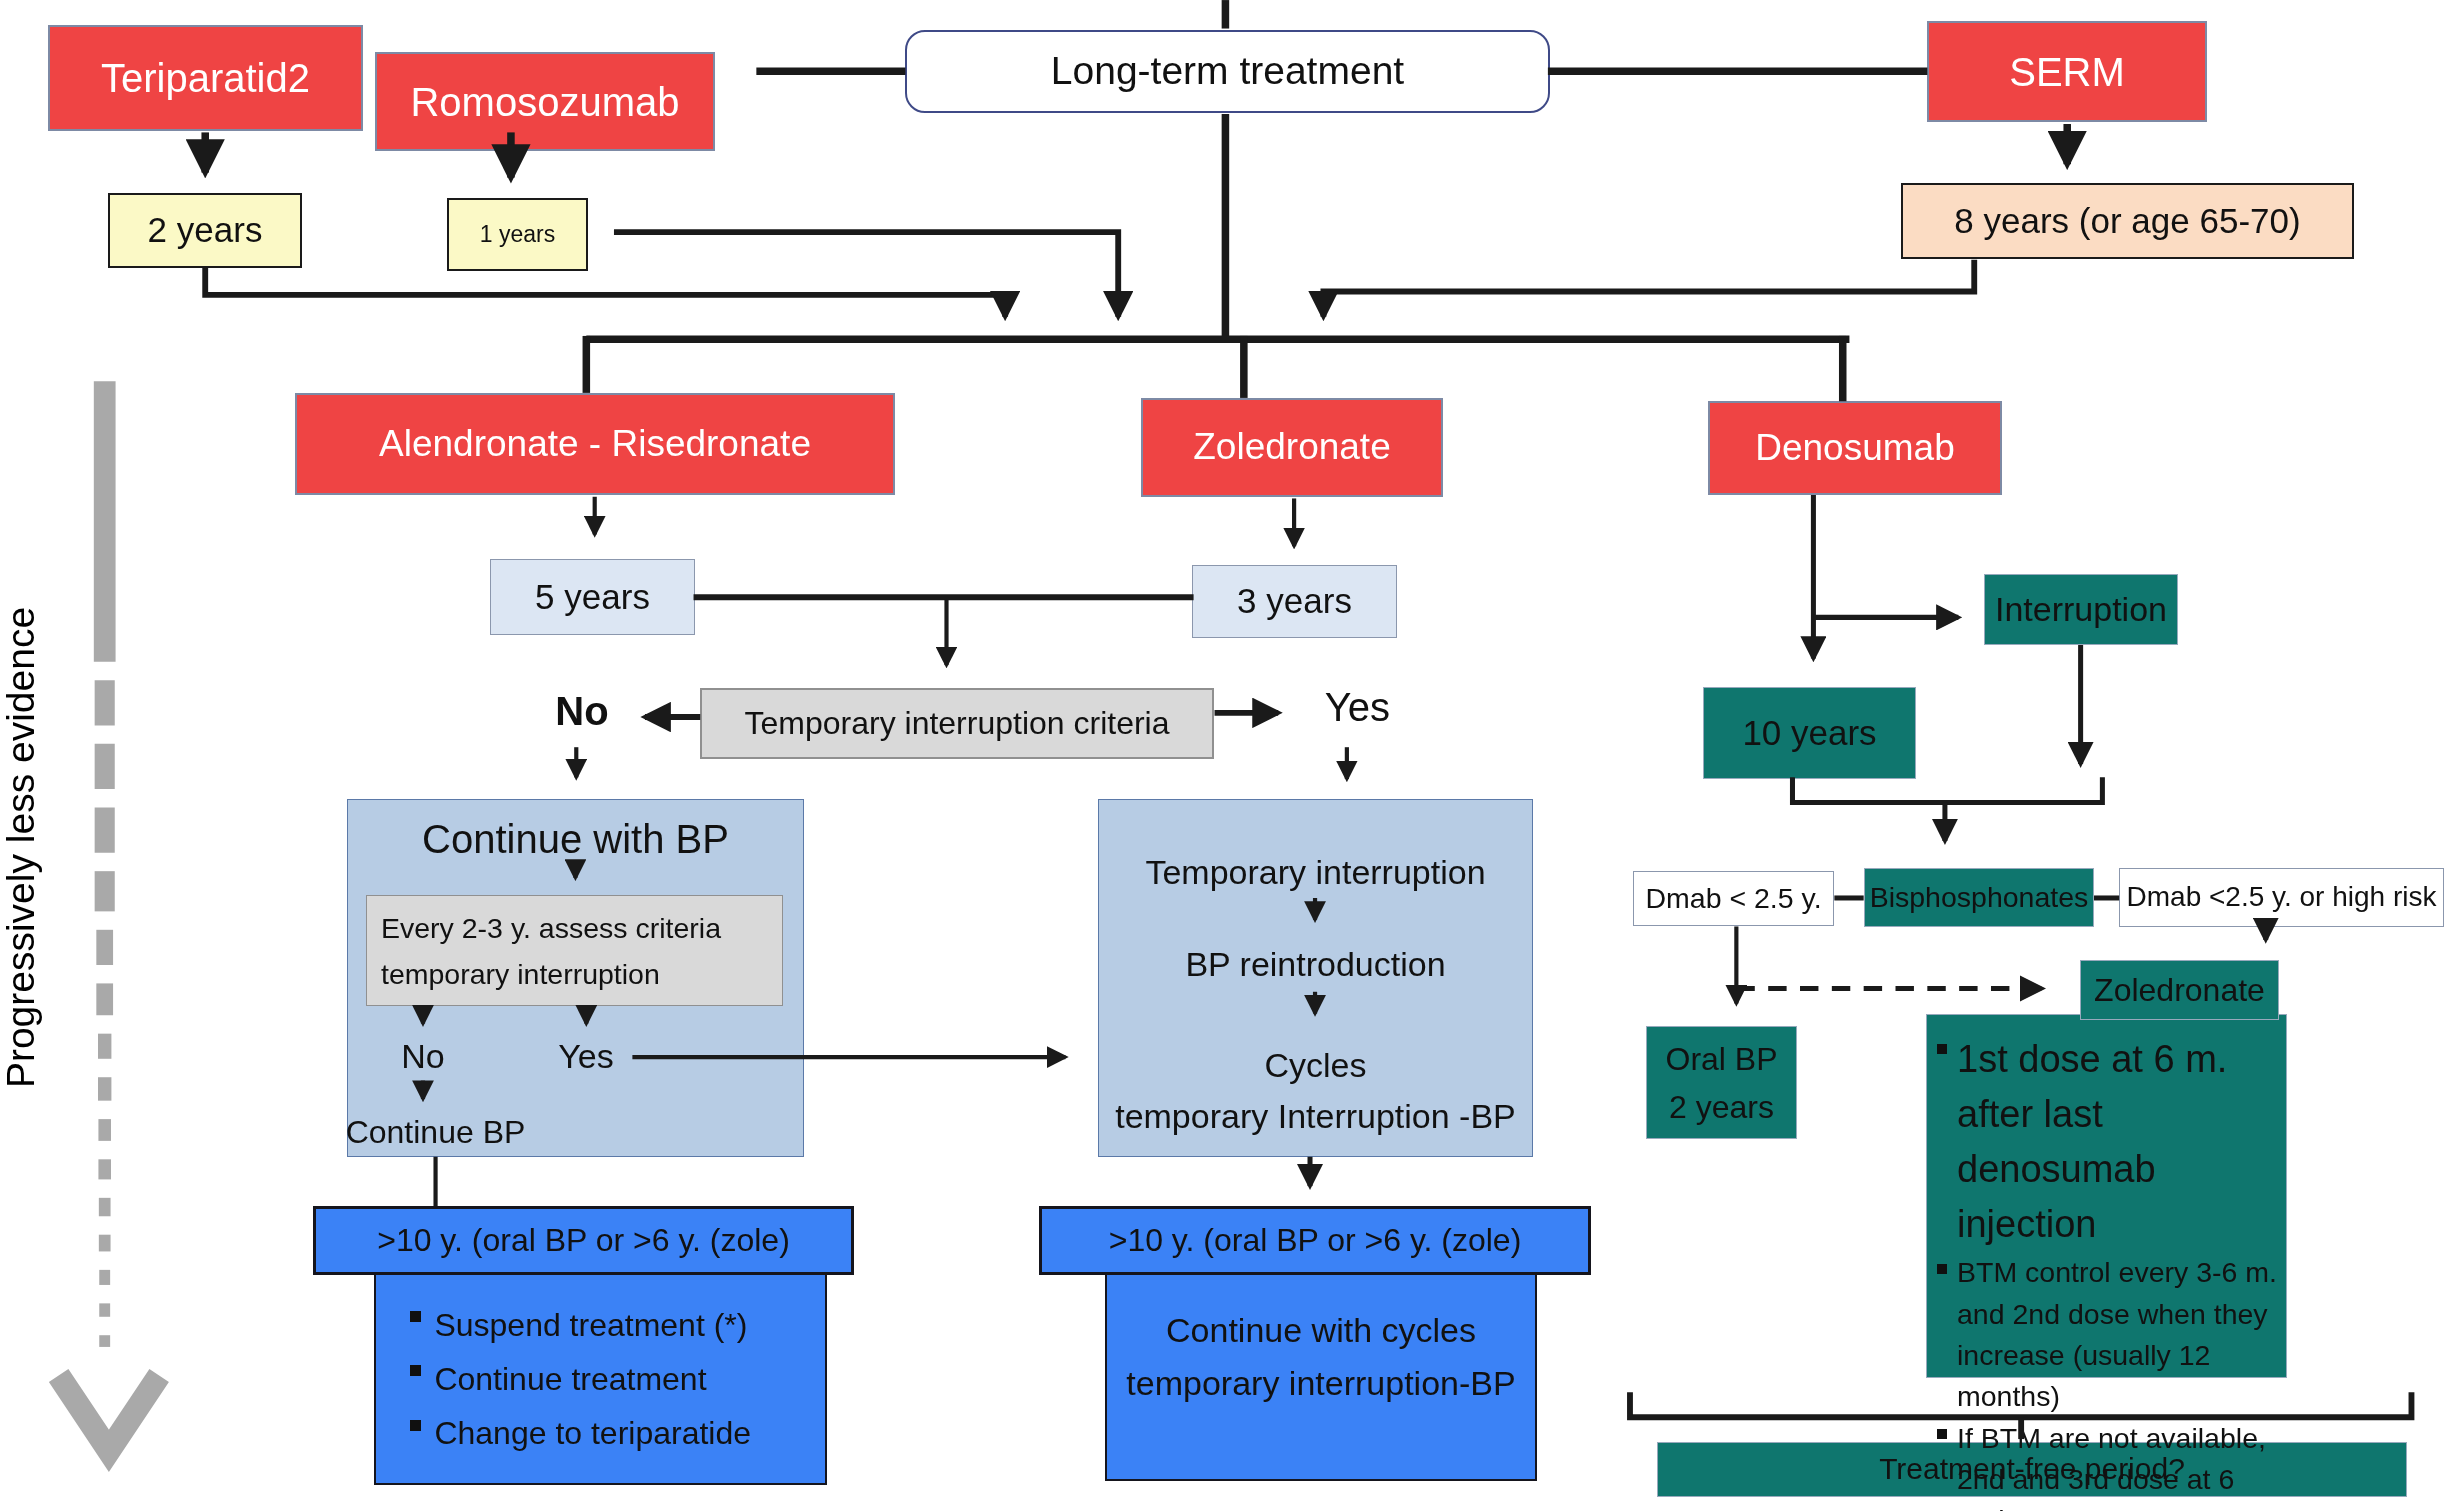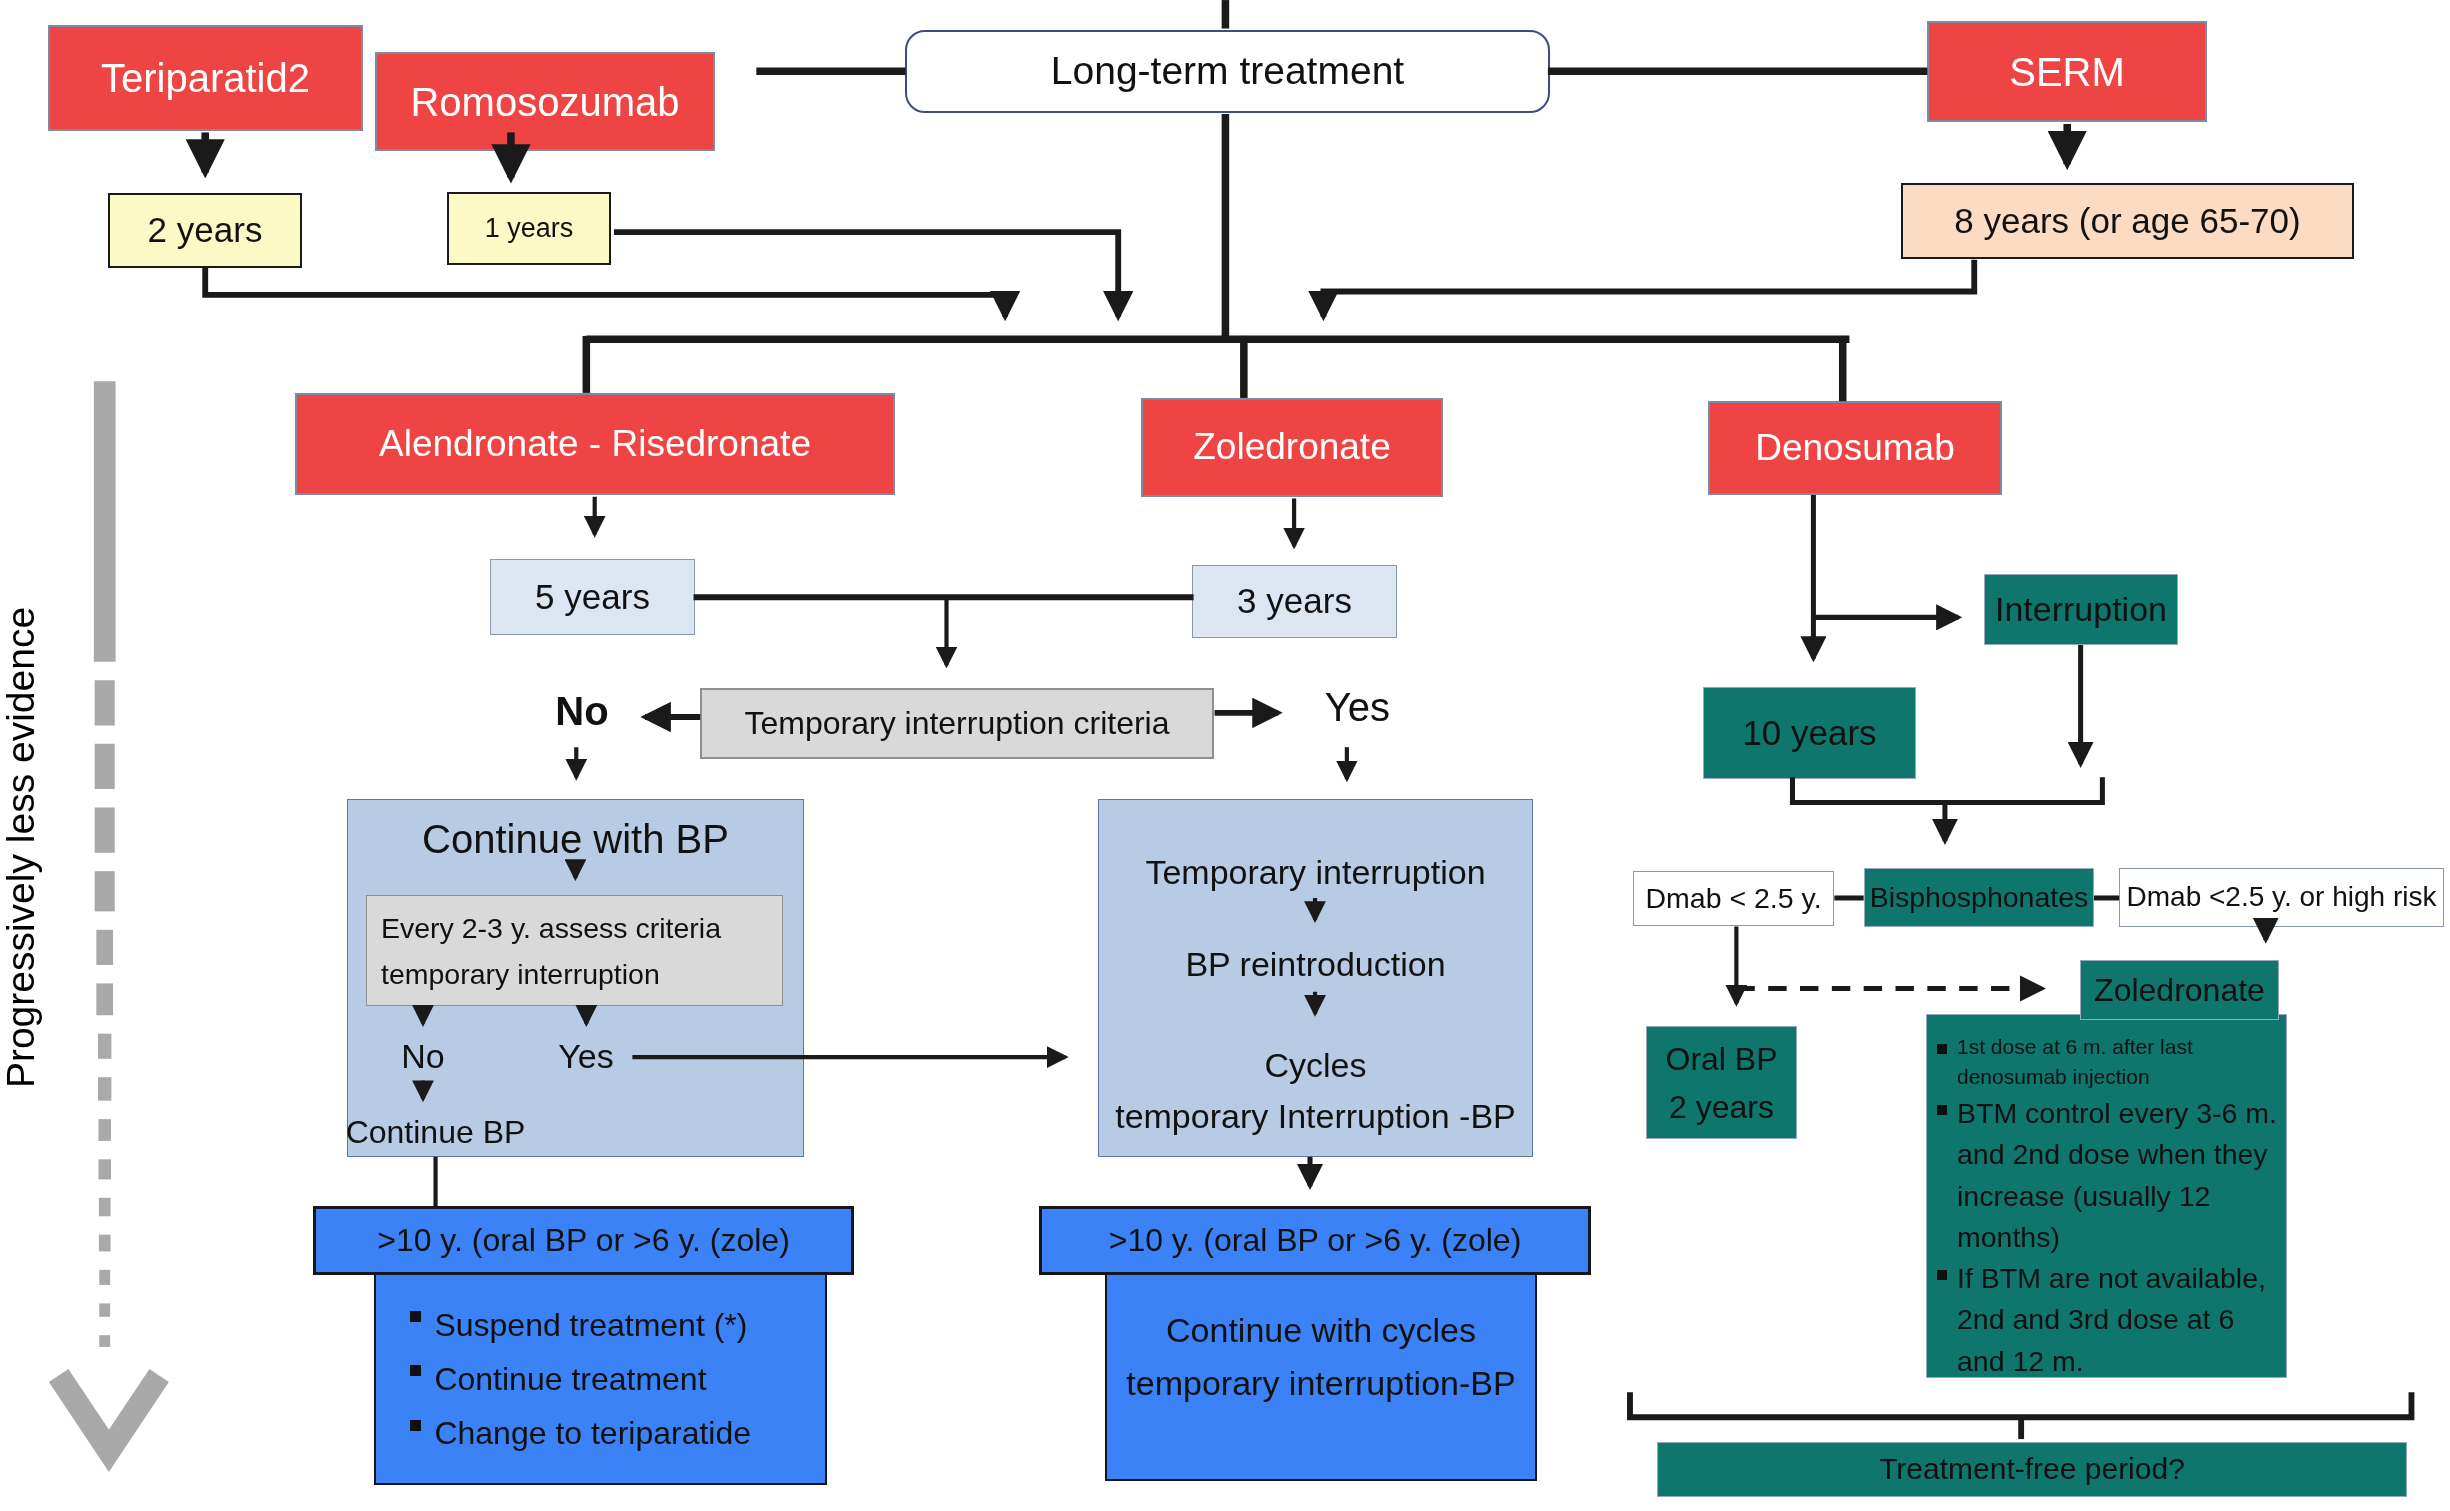--- a/index.html
+++ b/index.html
@@ -32,21 +32,21 @@
 <body>
 
 <div id="canvas">
 
   <div class="box gray" style="left:48px;top:25px;width:315px;height:106px;font-size:40px;">Teriparatid2</div>
   <div class="box gray" style="left:375px;top:32px;width:340px;height:99px;font-size:40px;margin-top:20px;">Romosozumab</div>
   <div class="box whitebox rounded" style="left:905px;top:30px;width:645px;height:83px;font-size:39px;border:2.5px solid #3f4a87;">Long-term treatment</div>
   <div class="box gray" style="left:1927px;top:21px;width:280px;height:101px;font-size:40px;">SERM</div>
 
   <div class="box yellow" style="left:108px;top:193px;width:194px;height:75px;font-size:35px;">2 years</div>
-  <div class="box yellow" style="left:447px;top:192px;width:164px;height:73px;font-size:27px;">1 years</div>
+  <div class="box yellow" style="left:447px;top:198px;width:141px;height:73px;font-size:23px;">1 years</div>
   <div class="box peach" style="left:1901px;top:183px;width:453px;height:76px;font-size:35px;">8 years (or age 65-70)</div>
 
   <div class="box gray" style="left:295px;top:393px;width:600px;height:102px;font-size:37px;">Alendronate - Risedronate</div>
   <div class="box gray" style="left:1141px;top:398px;width:302px;height:99px;font-size:37px;">Zoledronate</div>
   <div class="box gray" style="left:1708px;top:401px;width:294px;height:94px;font-size:37px;">Denosumab</div>
 
   <div class="box peri" style="left:490px;top:559px;width:205px;height:76px;font-size:35px;">5 years</div>
   <div class="box peri" style="left:1192px;top:565px;width:205px;height:73px;font-size:35px;">3 years</div>
   <div class="box green" style="left:1984px;top:574px;width:194px;height:71px;font-size:34px;">Interruption</div>
   <div class="box green" style="left:1703px;top:687px;width:213px;height:92px;font-size:35px;">10 years</div>
@@ -98,21 +98,21 @@
   </div>
   <div class="box mblue z2" style="left:1039px;top:1206px;width:552px;height:69px;font-size:32px;">&gt;10 y. (oral BP or &gt;6 y. (zole)</div>
 
   <div class="box whitebox" style="left:1633px;top:871px;width:201px;height:55px;font-size:28.5px;">Dmab &lt; 2.5 y.</div>
   <div class="box green" style="left:1864px;top:868px;width:230px;height:59px;font-size:28.5px;">Bisphosphonates</div>
   <div class="box whitebox" style="left:2119px;top:868px;width:325px;height:59px;font-size:28px;">Dmab &lt;2.5 y. or high risk</div>
 
   <div class="box green" style="left:1926px;top:1014px;width:361px;height:364px;"></div>
   <div class="box green z2" style="left:2080px;top:960px;width:199px;height:60px;font-size:32px;">Zoledronate</div>
   <div class="label bullets" style="left:1937px;top:1032px;width:340px;">
-    <div class="bullet-item" style="font-size:21px;line-height:1.45;">
+    <div class="bullet-item" style="font-size:38px;line-height:1.45;">
       <span class="sqsm"></span>
       <span>1st dose at 6 m. after last denosumab injection</span>
       </div>
     <div class="bullet-item" style="font-size:28.5px;line-height:1.45;">
       <span class="sqsm"></span>
       <span>BTM control every 3-6 m. and 2nd dose when they increase (usually 12 months)</span>
       </div>
     <div class="bullet-item" style="font-size:28.5px;line-height:1.45;">
       <span class="sqsm"></span>
       <span>If BTM are not available, 2nd and 3rd dose at 6 and 12 m.</span>

